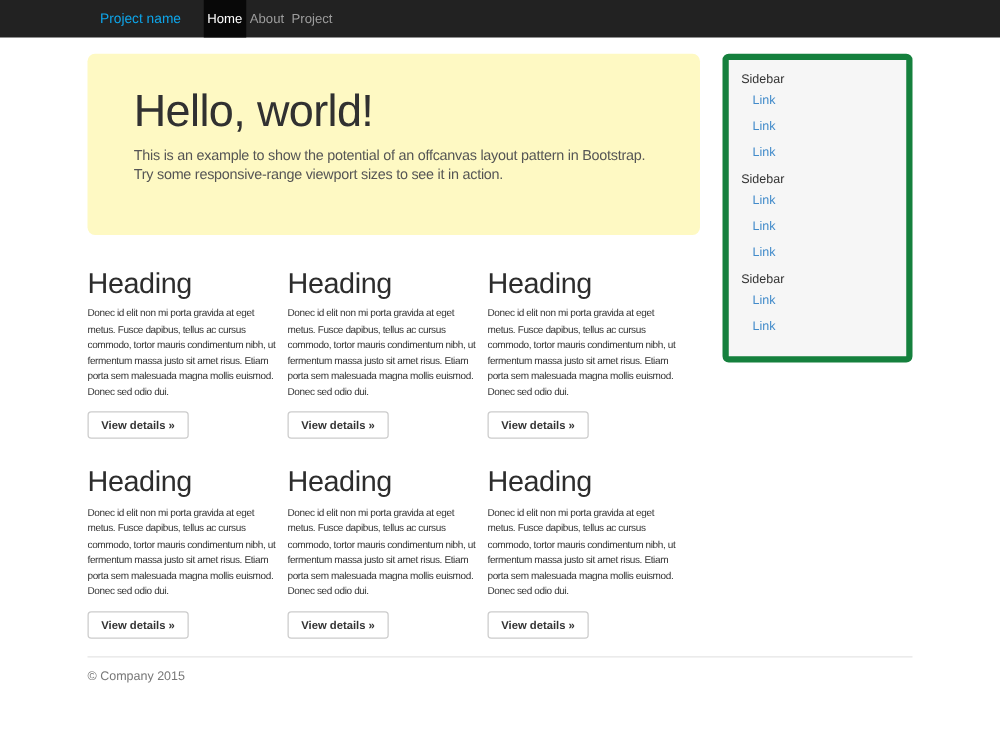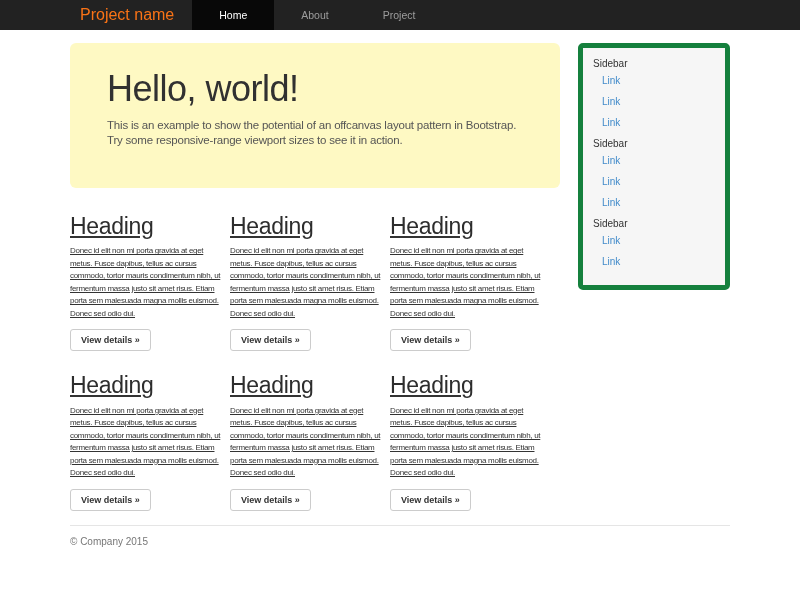--- a/index.html
+++ b/index.html
@@ -11,30 +11,30 @@
     color:#333;
   }
 
   
   .navbar { height:30px; background:#222; }
   .navbar-inner {
     width:660px; margin:0 auto; height:30px;
     display:flex; align-items:stretch;
   }
   .brand {
-    color:#f97316; font-size:16px; line-height:30px;
+    color:#0ea5e9; font-size:11px; line-height:30px;
     padding:0 10px; text-decoration:none; white-space:nowrap;
   }
   .nav-list {
     list-style:none; margin:0 0 0 8px; padding:0;
     display:flex; align-items:stretch;
   }
   .nav-list li { display:block; }
   .nav-link {
-    display:block; line-height:30px; padding:0 27px;
+    display:block; line-height:30px; padding:0 3px;
     font-size:10.5px; color:#9d9d9d; text-decoration:none; white-space:nowrap;
   }
   .nav-link.active { background:#080808; color:#fff; }
 
   
   .container { width:660px; margin:0 auto; }
   .row-main { display:flex; align-items:flex-start; margin-top:13px; }
   .main-col { width:490px; }
   .sidebar {
     width:152px; margin-left:18px;
@@ -50,21 +50,21 @@
   .jumbotron h1 {
     margin:0 0 10px; font-size:36px; font-weight:500;
     letter-spacing:-0.5px; color:#313131; line-height:1.05;
   }
   .jumbotron p {
     margin:0; font-size:11.5px; line-height:15px;
     letter-spacing:-0.2px; color:#555; max-width:416px;
   }
 
   
-  .cards-row { display:flex; gap:8px;text-decoration:underline; }
+  .cards-row { display:flex; gap:8px; }
   .cards-row.first { margin-top:26px; }
   .cards-row.second { margin-top:22px; }
   .card { width:152px; }
   .card h2 {
     margin:0 0 6px; font-size:23px; font-weight:500;
     letter-spacing:-0.3px; color:#2d2d2d; line-height:1.1;
   }
   .card p {
     margin:0 0 9px; font-size:8px; line-height:12.5px;
     letter-spacing:-0.3px; color:#333;

